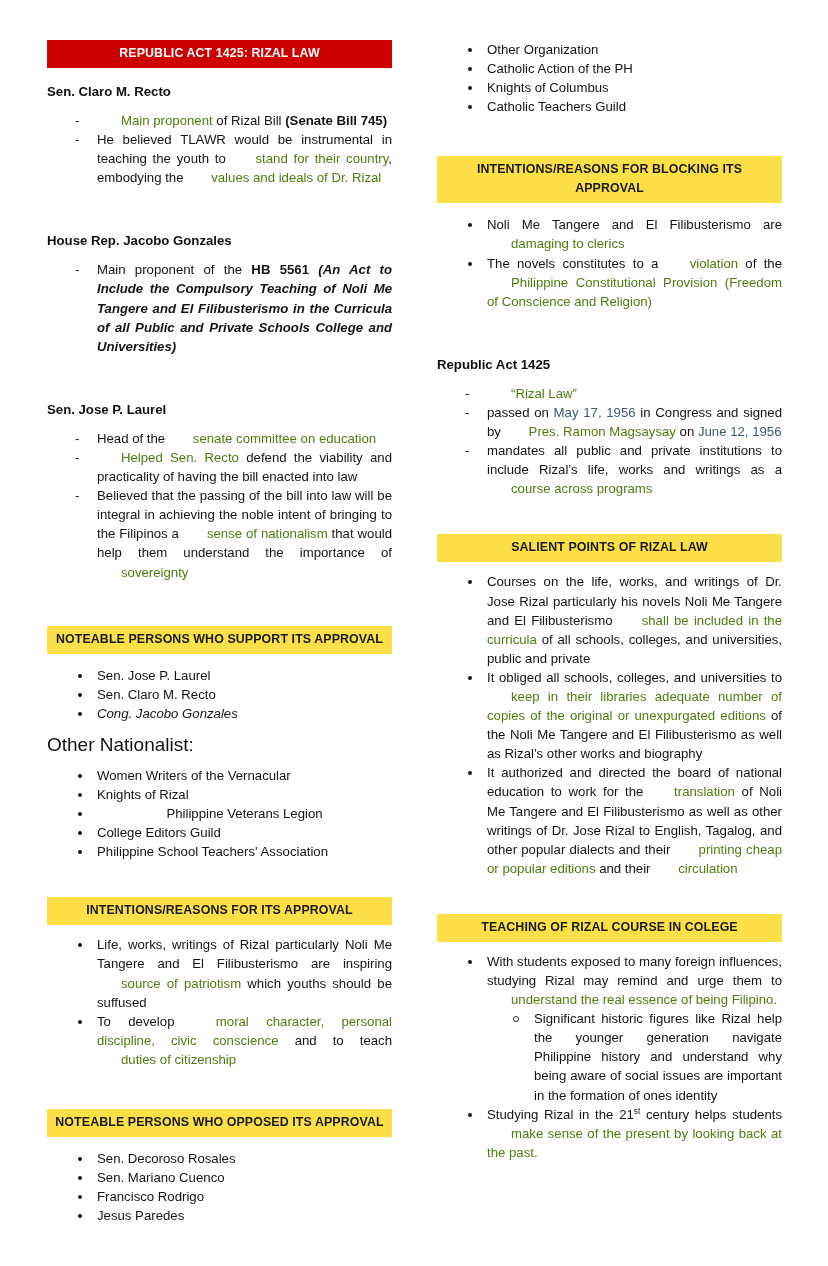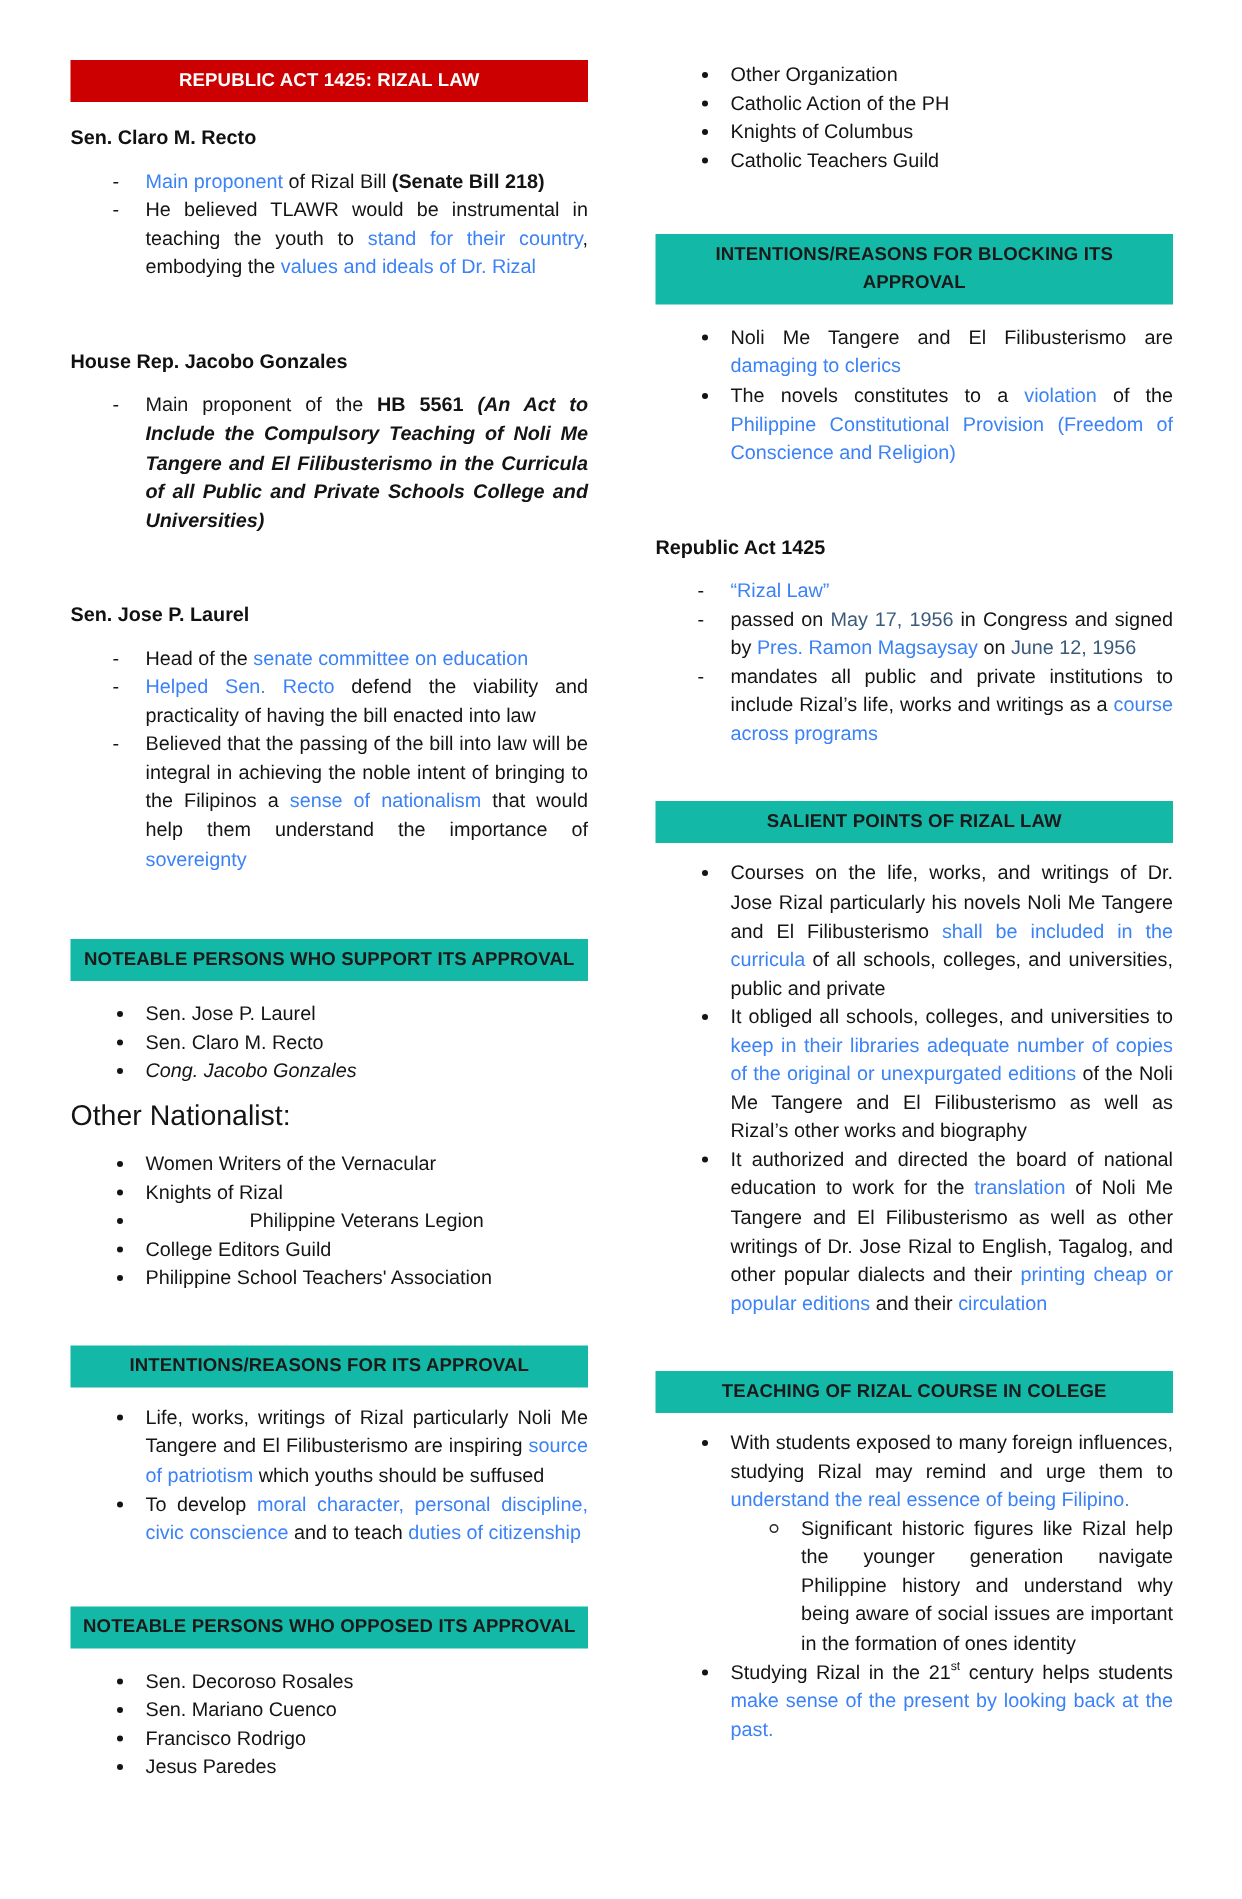--- a/index.html
+++ b/index.html
@@ -40,21 +40,21 @@
     font-size: 12.4px;
     line-height: 19px;
     padding: 4px 6px 5px 6px;
     letter-spacing: 0.1px;
   }
   .banner-red {
     background: #cc0000;
     color: #ffffff;
   }
   .banner-pink {
-    background: #14b8a6;
+    background: #fde047;
     color: #1a1a1a;
   }
 
   
   .subhead {
     font-weight: bold;
     font-size: 13.2px;
     line-height: 19px;
     color: #111111;
     margin: 0;
@@ -114,21 +114,21 @@
     left: 76px;
     top: 7px;
     width: 4px;
     height: 4px;
     border-radius: 50%;
     border: 1px solid #2b2b2b;
     background: transparent;
   }
 
   
-  .r { color: #3b82f6; }
+  .r { color: #4d7c0f; margin-left: 24px; }
   .b { color: #3a5a7a; }
   .bold { font-weight: bold; }
   .bi { font-weight: bold; font-style: italic; }
   sup { font-size: 0.62em; vertical-align: super; line-height: 0; }
   .sp-10 { height: 10px; }
   .sp-12 { height: 12px; }
   .sp-14 { height: 14px; }
   .sp-36 { height: 36px; }
   .sp-40 { height: 40px; }
   .sp-44 { height: 44px; }
@@ -139,21 +139,21 @@
 <div class="page">
 
   <div class="col">
 
     <div class="banner banner-red">REPUBLIC ACT 1425: RIZAL LAW</div>
 
     <div class="sp-14"></div>
     <div class="subhead">Sen. Claro M. Recto</div>
     <div class="sp-10"></div>
     <ul class="lst">
-        <li class="item dash"><span class="r">Main proponent</span><span> of Rizal Bill </span><span class="bold">(Senate Bill 218)</span></li>
+        <li class="item dash"><span class="r">Main proponent</span><span> of Rizal Bill </span><span class="bold">(Senate Bill 745)</span></li>
         <li class="item dash"><span>He believed TLAWR would be instrumental in teaching the youth to </span><span class="r">stand for their country</span><span>, embodying the </span><span class="r">values and ideals of Dr. Rizal</span></li>
       </ul>
 
     <div class="sp-44"></div>
     <div class="subhead">House Rep. Jacobo Gonzales</div>
     <div class="sp-10"></div>
     <ul class="lst">
         <li class="item dash"><span>Main proponent of the </span><span class="bold">HB 5561</span><span> </span><span class="bi">(An Act to Include the Compulsory Teaching of Noli Me Tangere and El Filibusterismo in the Curricula of all Public and Private Schools College and Universities)</span></li>
       </ul>
 

